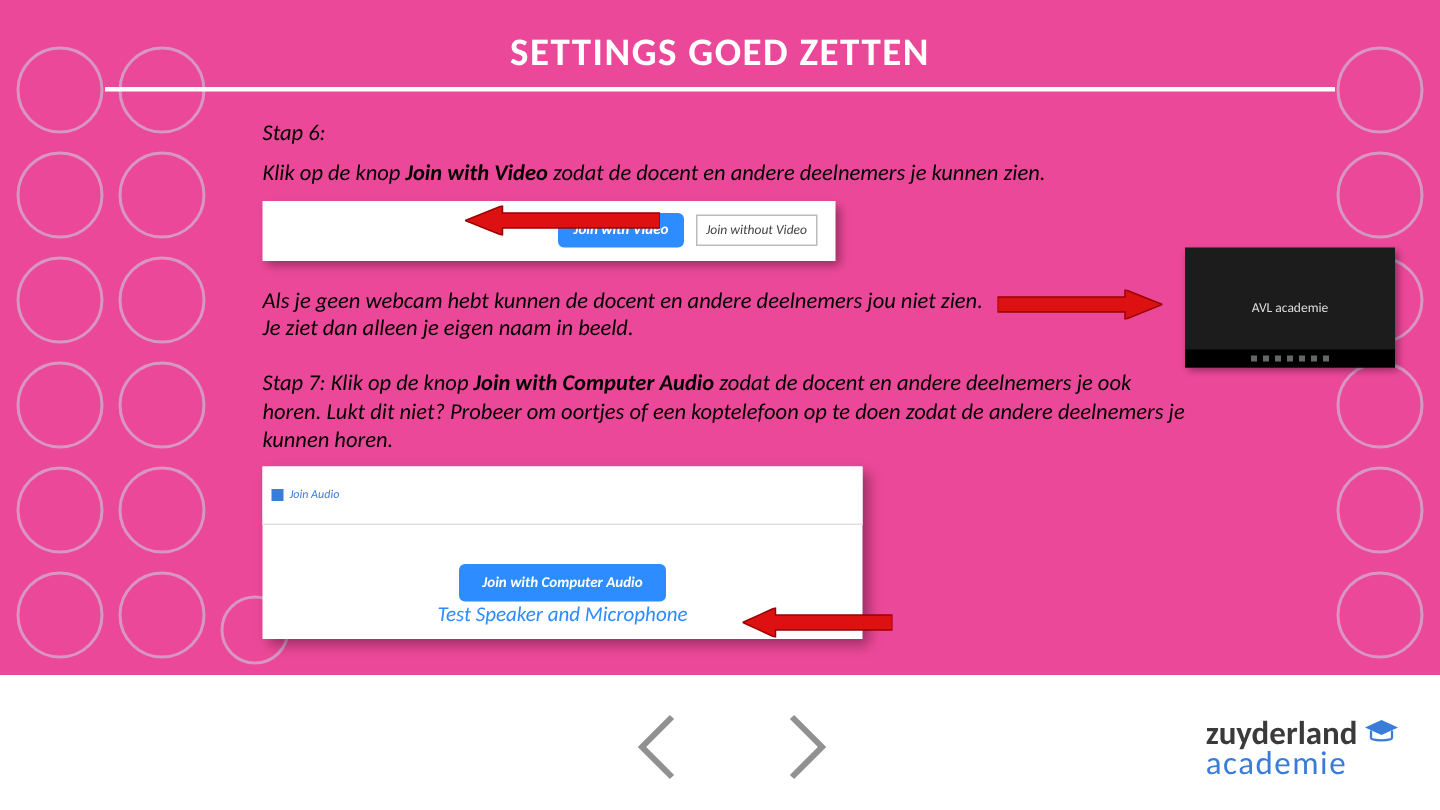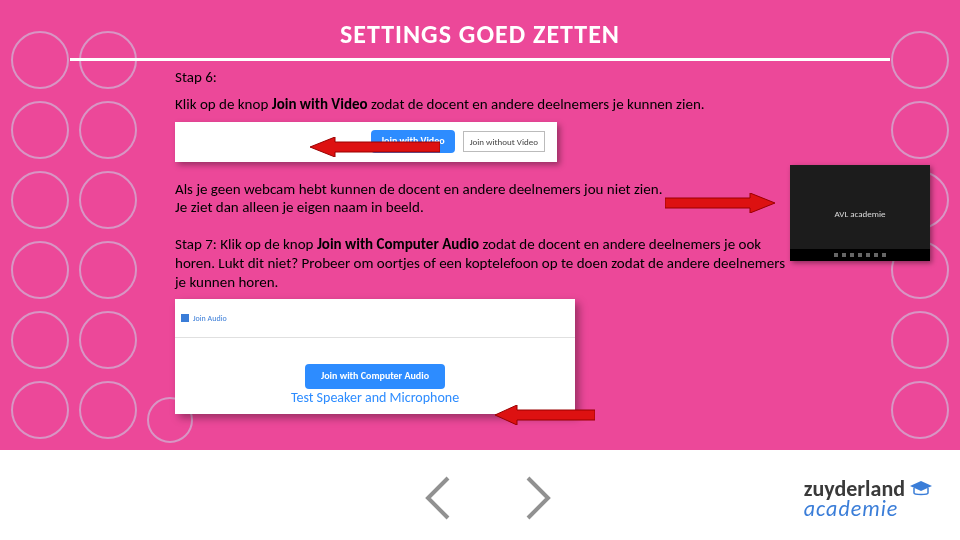--- a/index.html
+++ b/index.html
@@ -43,26 +43,27 @@
   .title-underline {
     position: absolute;
     top: 58px;
     left: 70px;
     right: 70px;
     height: 3px;
     background: #fff;
   }
   .content {
     position: absolute;
-    top: 68px;
+    top: 80px;
     left: 175px;
     width: 730px;
     color: #000;
     font-size: 15px;
     line-height: 1.25;
+    font-style: italic;
   }
   .content p {
     margin: 0 0 8px 0;
   }
   .para-narrow {
     width: 490px;
   }
   .bold { font-weight: 700; }
 
   
@@ -116,21 +117,21 @@
     width: 110px;
     height: 20px;
   }
 
   
   .zoom-tile {
     position: absolute;
     top: 165px;
     left: 790px;
     width: 140px;
-    height: 96px;
+    height: 80px;
     background: #1c1c1c;
     box-shadow: 2px 2px 5px rgba(0,0,0,0.4);
     color: #ddd;
     font-size: 9px;
     display: flex;
     align-items: center;
     justify-content: center;
   }
   .zoom-toolbar {
     position: absolute;
@@ -231,21 +232,20 @@
   .grad-cap {
     color: #3a7dd8;
     font-size: 20px;
   }
   .logo-bottom {
     color: #3a7dd8;
     font-size: 22px;
     font-weight: 400;
     letter-spacing: 1px;
     margin-top: -2px;
-    font-style: italic;
   }
 </style>
 </head>
 <body>
 
 <div class="slide">
 
   <svg class="bg-decor" viewBox="0 0 960 540">
     <circle cx="40" cy="60" r="28"></circle>
     <circle cx="108" cy="60" r="28"></circle>

